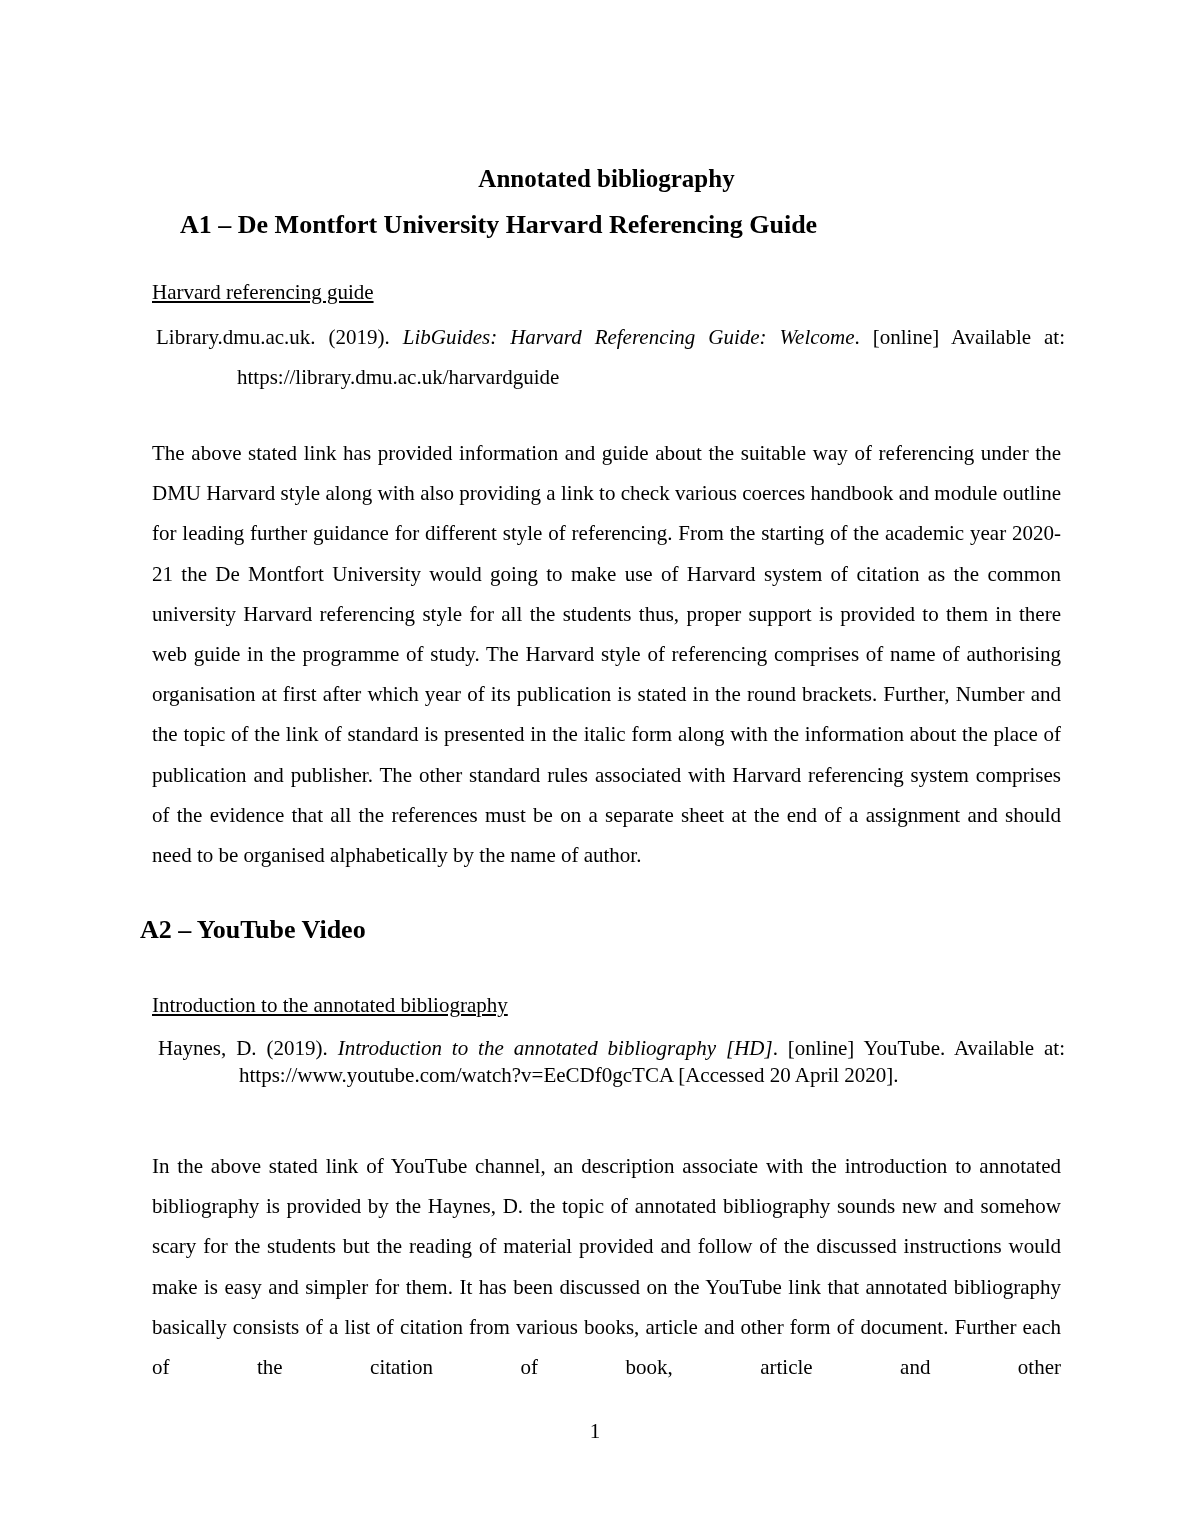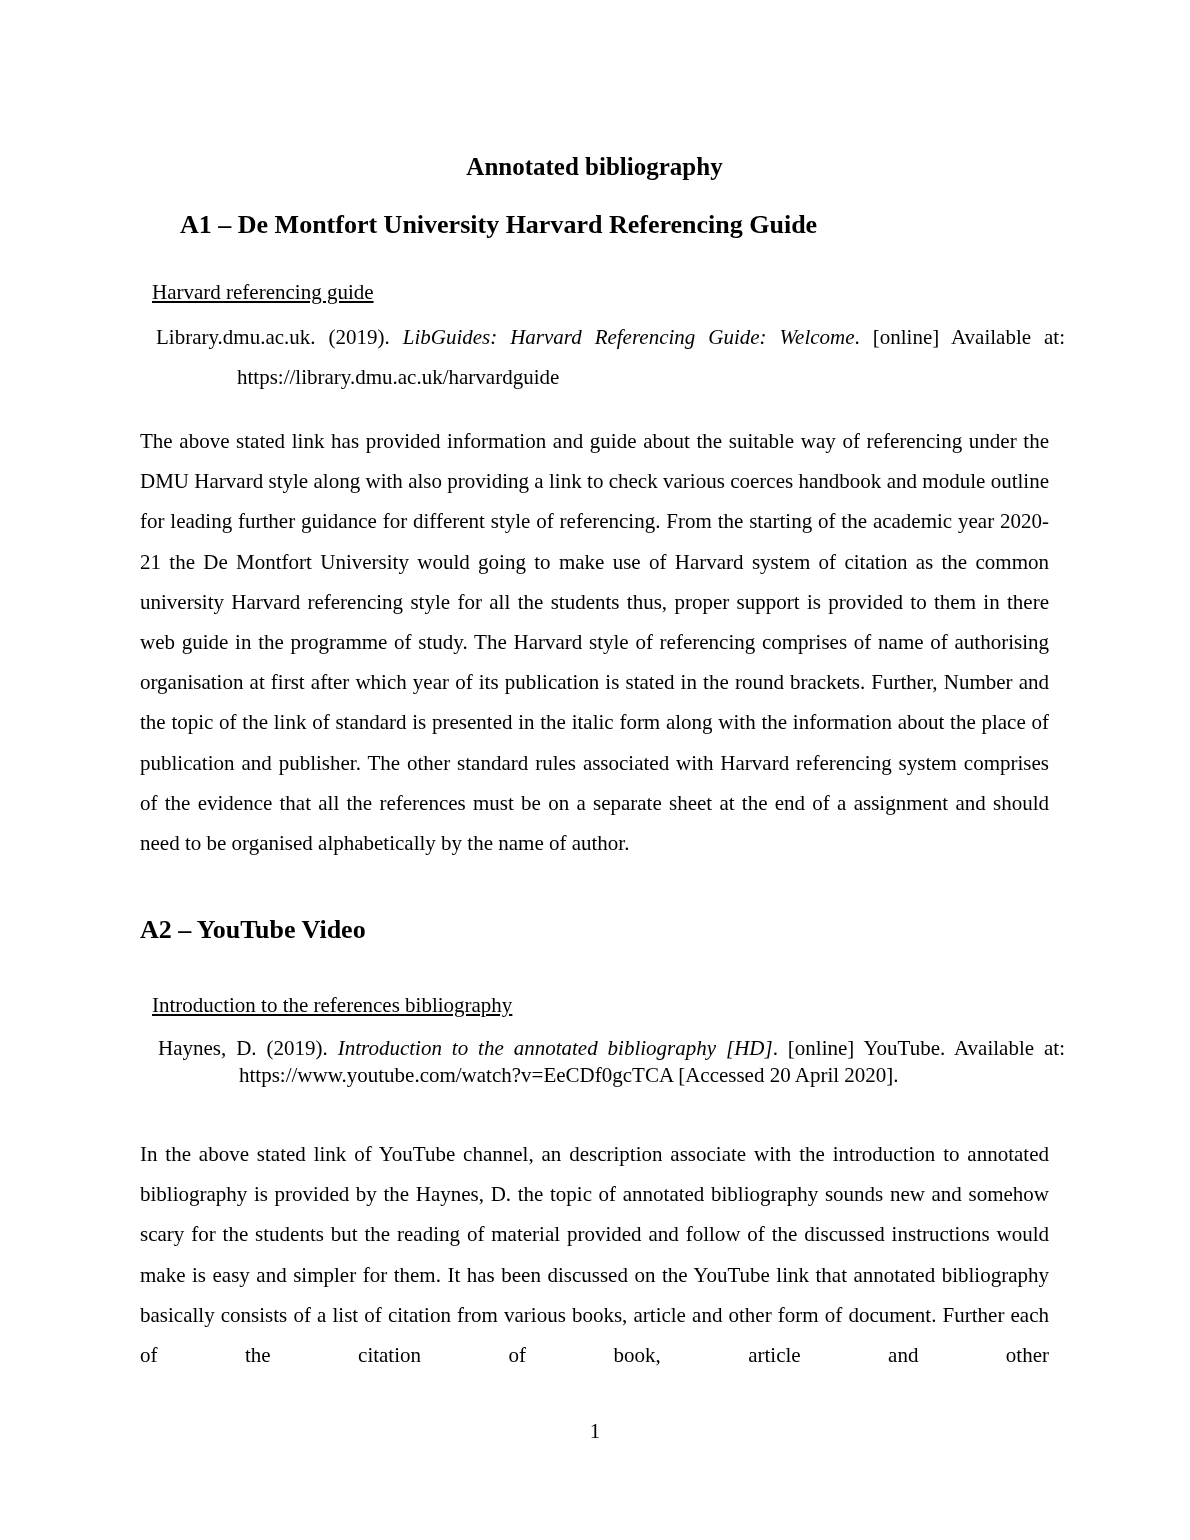--- a/index.html
+++ b/index.html
@@ -31,21 +31,21 @@
     }
     .doc-title {
       position: absolute;
       top: 150px;
       left: 0;
       width: 909px;
       text-align: center;
       font-weight: bold;
       font-size: 25px;
       line-height: 34px;
-      margin: 0;
+      margin: 12px;
     }
     .section-heading {
       position: absolute;
       left: 0;
       width: 909px;
       font-weight: bold;
       font-size: 26px;
       line-height: 34px;
       margin: 0;
     }
@@ -69,21 +69,21 @@
       box-sizing: border-box;
     }
     .reference i { font-style: italic; }
     .body-text {
       position: absolute;
       left: 0;
       width: 909px;
       font-size: 21px;
       line-height: 40.2px;
       text-align: justify;
-      margin: 0;
+      margin: 12px;
     }
     .page-number {
       position: absolute;
       top: 1417px;
       left: 0;
       width: 1190px;
       text-align: center;
       font-size: 21px;
       line-height: 28px;
     }
@@ -99,21 +99,21 @@
     <h2 class="section-heading" style="top:208px;margin-left:40px;">A1 – De Montfort University Harvard Referencing Guide</h2>
 
     <p class="subheading" style="top:266px;">Harvard referencing guide</p>
 
     <p class="reference" style="top:301px; line-height:40px; padding-left:81px; text-indent:-81px;"><span>Library.dmu.ac.uk. (2019). </span><i>LibGuides: Harvard Referencing Guide: Welcome</i><span>. [online] Available at: https://library.dmu.ac.uk/harvardguide</span></p>
 
     <p class="body-text" style="top:421px;">The above stated link has provided information and guide about the suitable way of referencing under the DMU Harvard style along with also providing a link to check various coerces handbook and module outline for leading further guidance for different style of referencing. From the starting of the academic year 2020-21 the De Montfort University would going to make use of Harvard system of citation as the common university Harvard referencing style for all the students thus, proper support is provided to them in there web guide in the programme of study. The Harvard style of referencing comprises of name of authorising organisation at first after which year of its publication is stated in the round brackets. Further, Number and the topic of the link of standard is presented in the italic form along with the information about the place of publication and publisher. The other standard rules associated with Harvard referencing system comprises of the evidence that all the references must be on a separate sheet at the end of a assignment and should need to be organised alphabetically by the name of author.</p>
 
     <h2 class="section-heading" style="top:913px;">A2 – YouTube Video</h2>
 
-    <p class="subheading" style="top:979px;">Introduction to the references bibliography</p>
+    <p class="subheading" style="top:979px;">Introduction to the annotated bibliography</p>
 
     <p class="reference" style="top:1019px; line-height:27px; padding-left:83px; text-indent:-81px;"><span>Haynes, D. (2019). </span><i>Introduction to the annotated bibliography [HD]</i><span>. [online] YouTube. Available at: https://www.youtube.com/watch?v=EeCDf0gcTCA [Accessed 20 April 2020].</span></p>
 
     <p class="body-text" style="top:1134px; text-align-last: justify;">In the above stated link of YouTube channel, an description associate with the introduction to annotated bibliography is provided by the Haynes, D. the topic of  annotated bibliography sounds new and somehow scary for the students but the reading of material provided and follow of the discussed instructions would make is easy and simpler for them. It has been discussed on the YouTube link that annotated bibliography basically consists of a list of citation from various books, article and other form of document. Further each of the citation of book, article and other</p>
 
   </div>
 
   <div class="page-number">1</div>
 </div>
 

